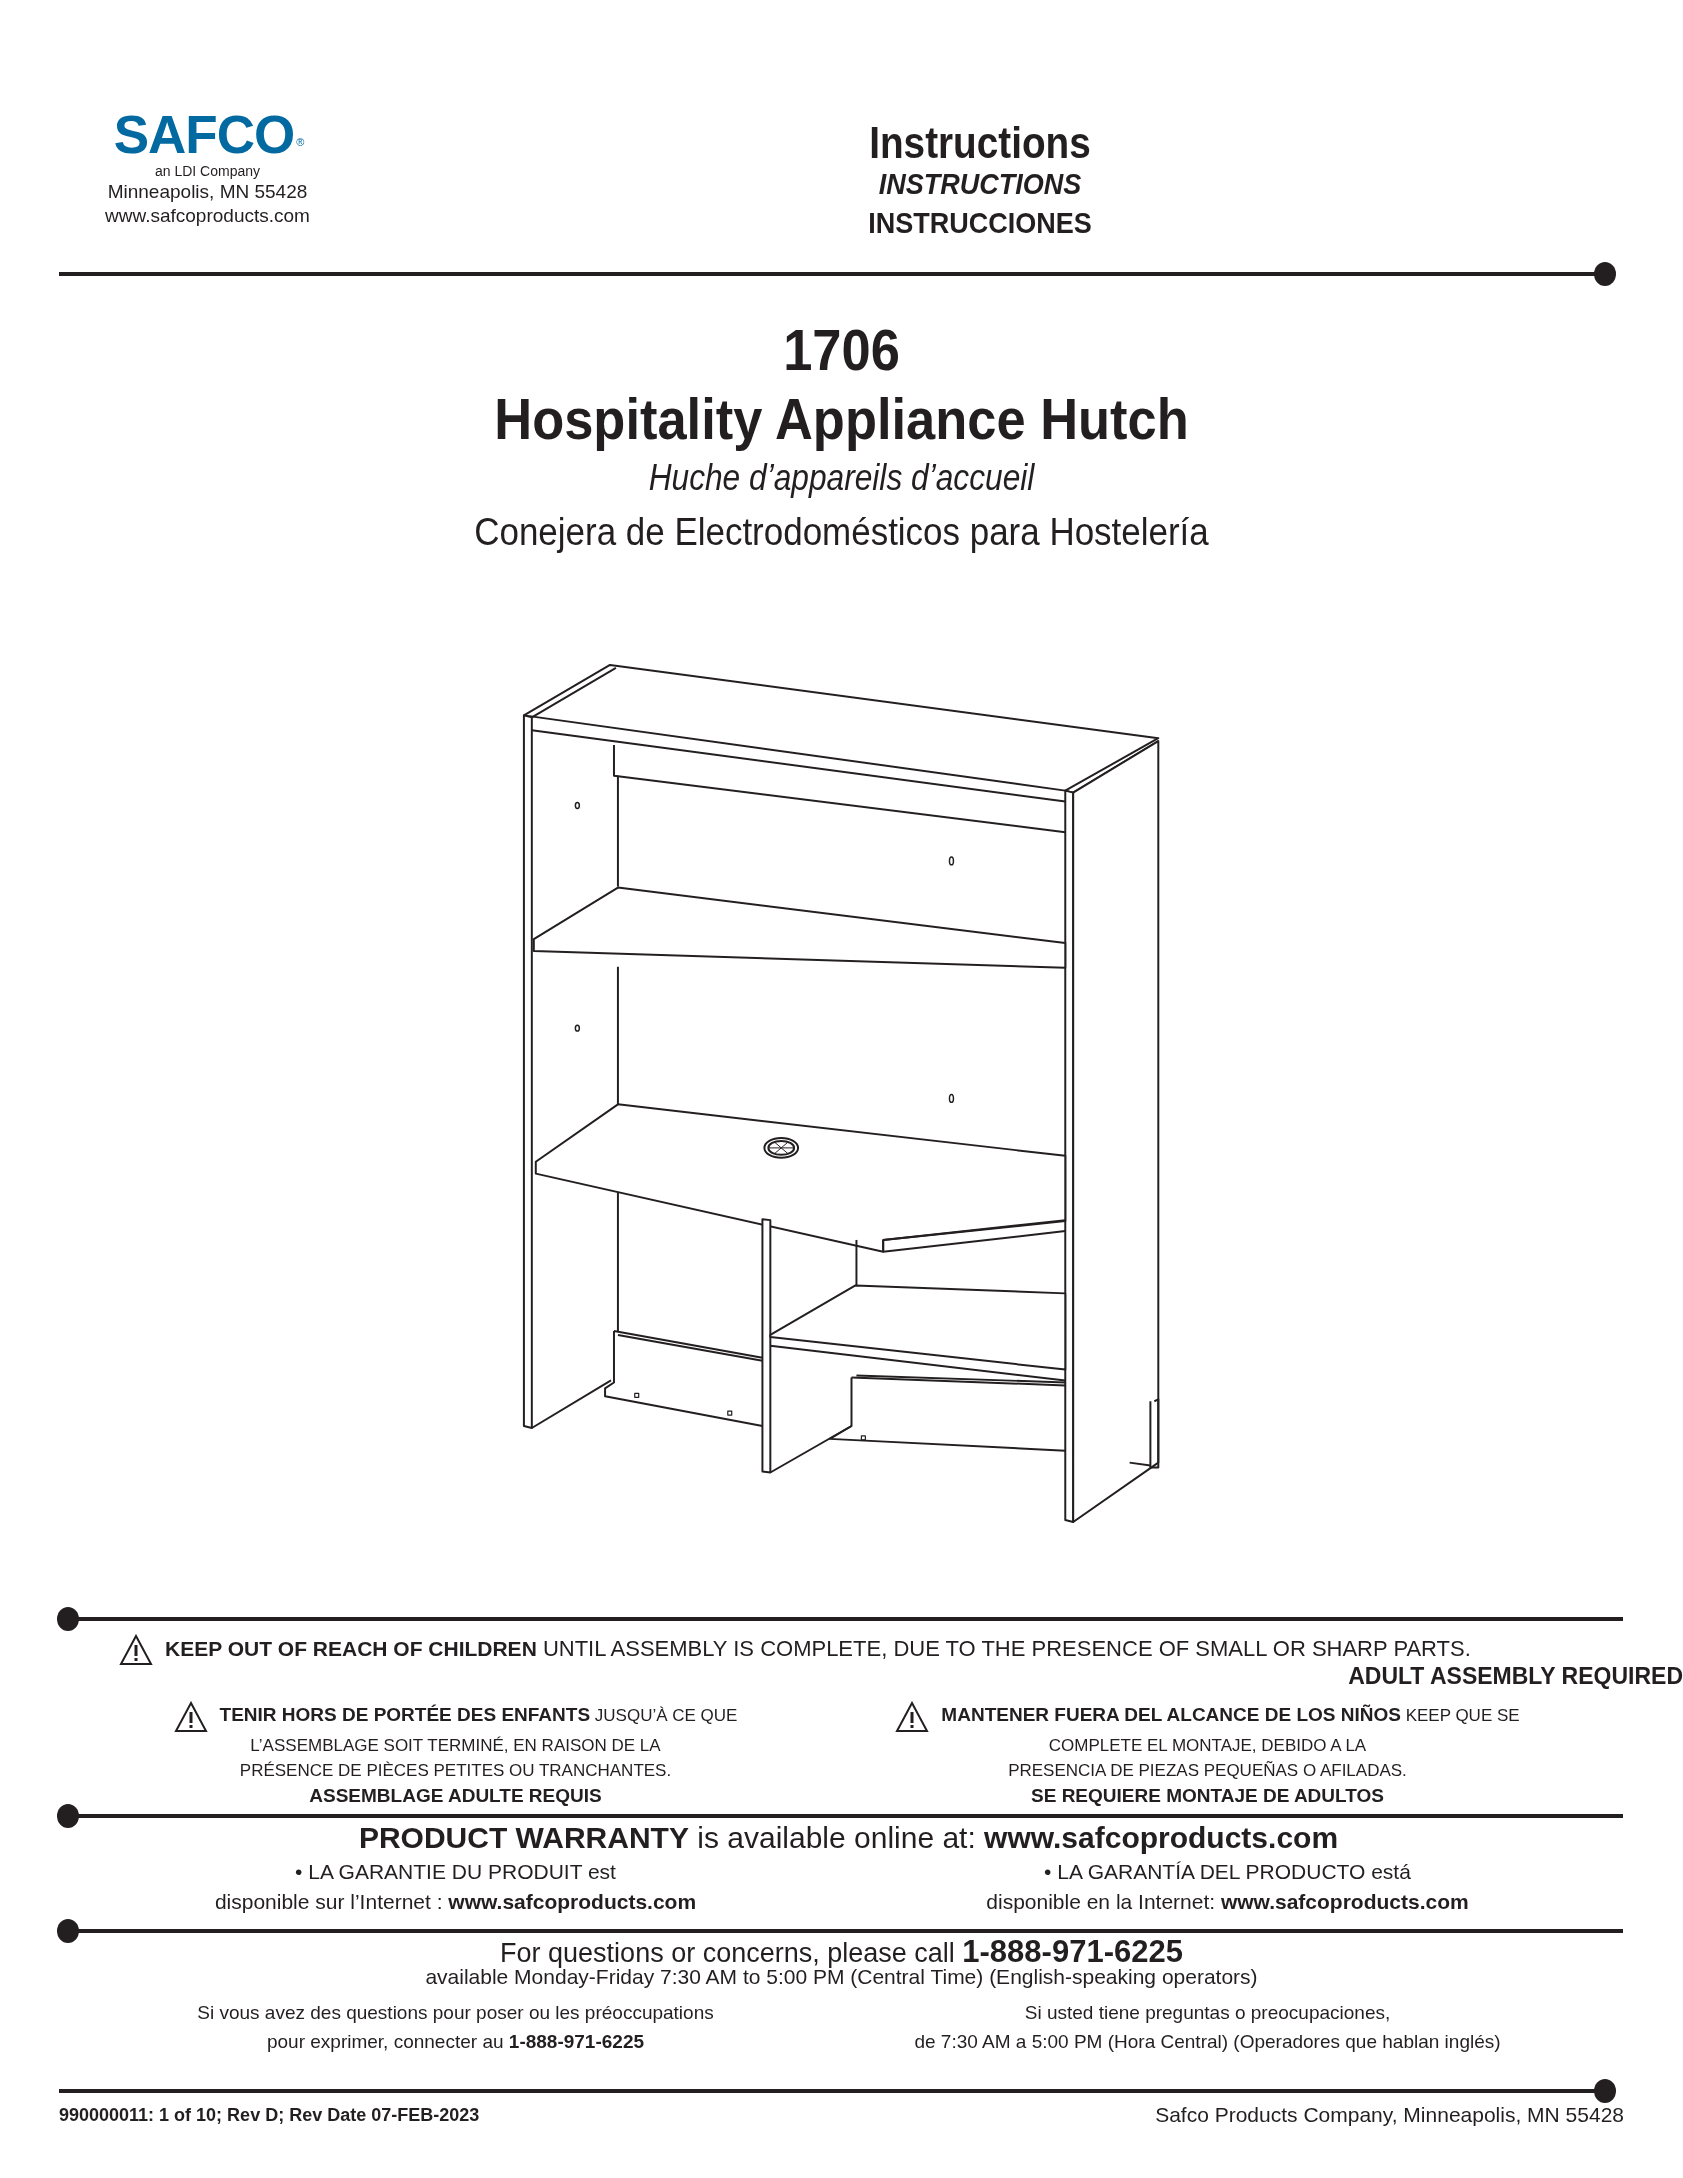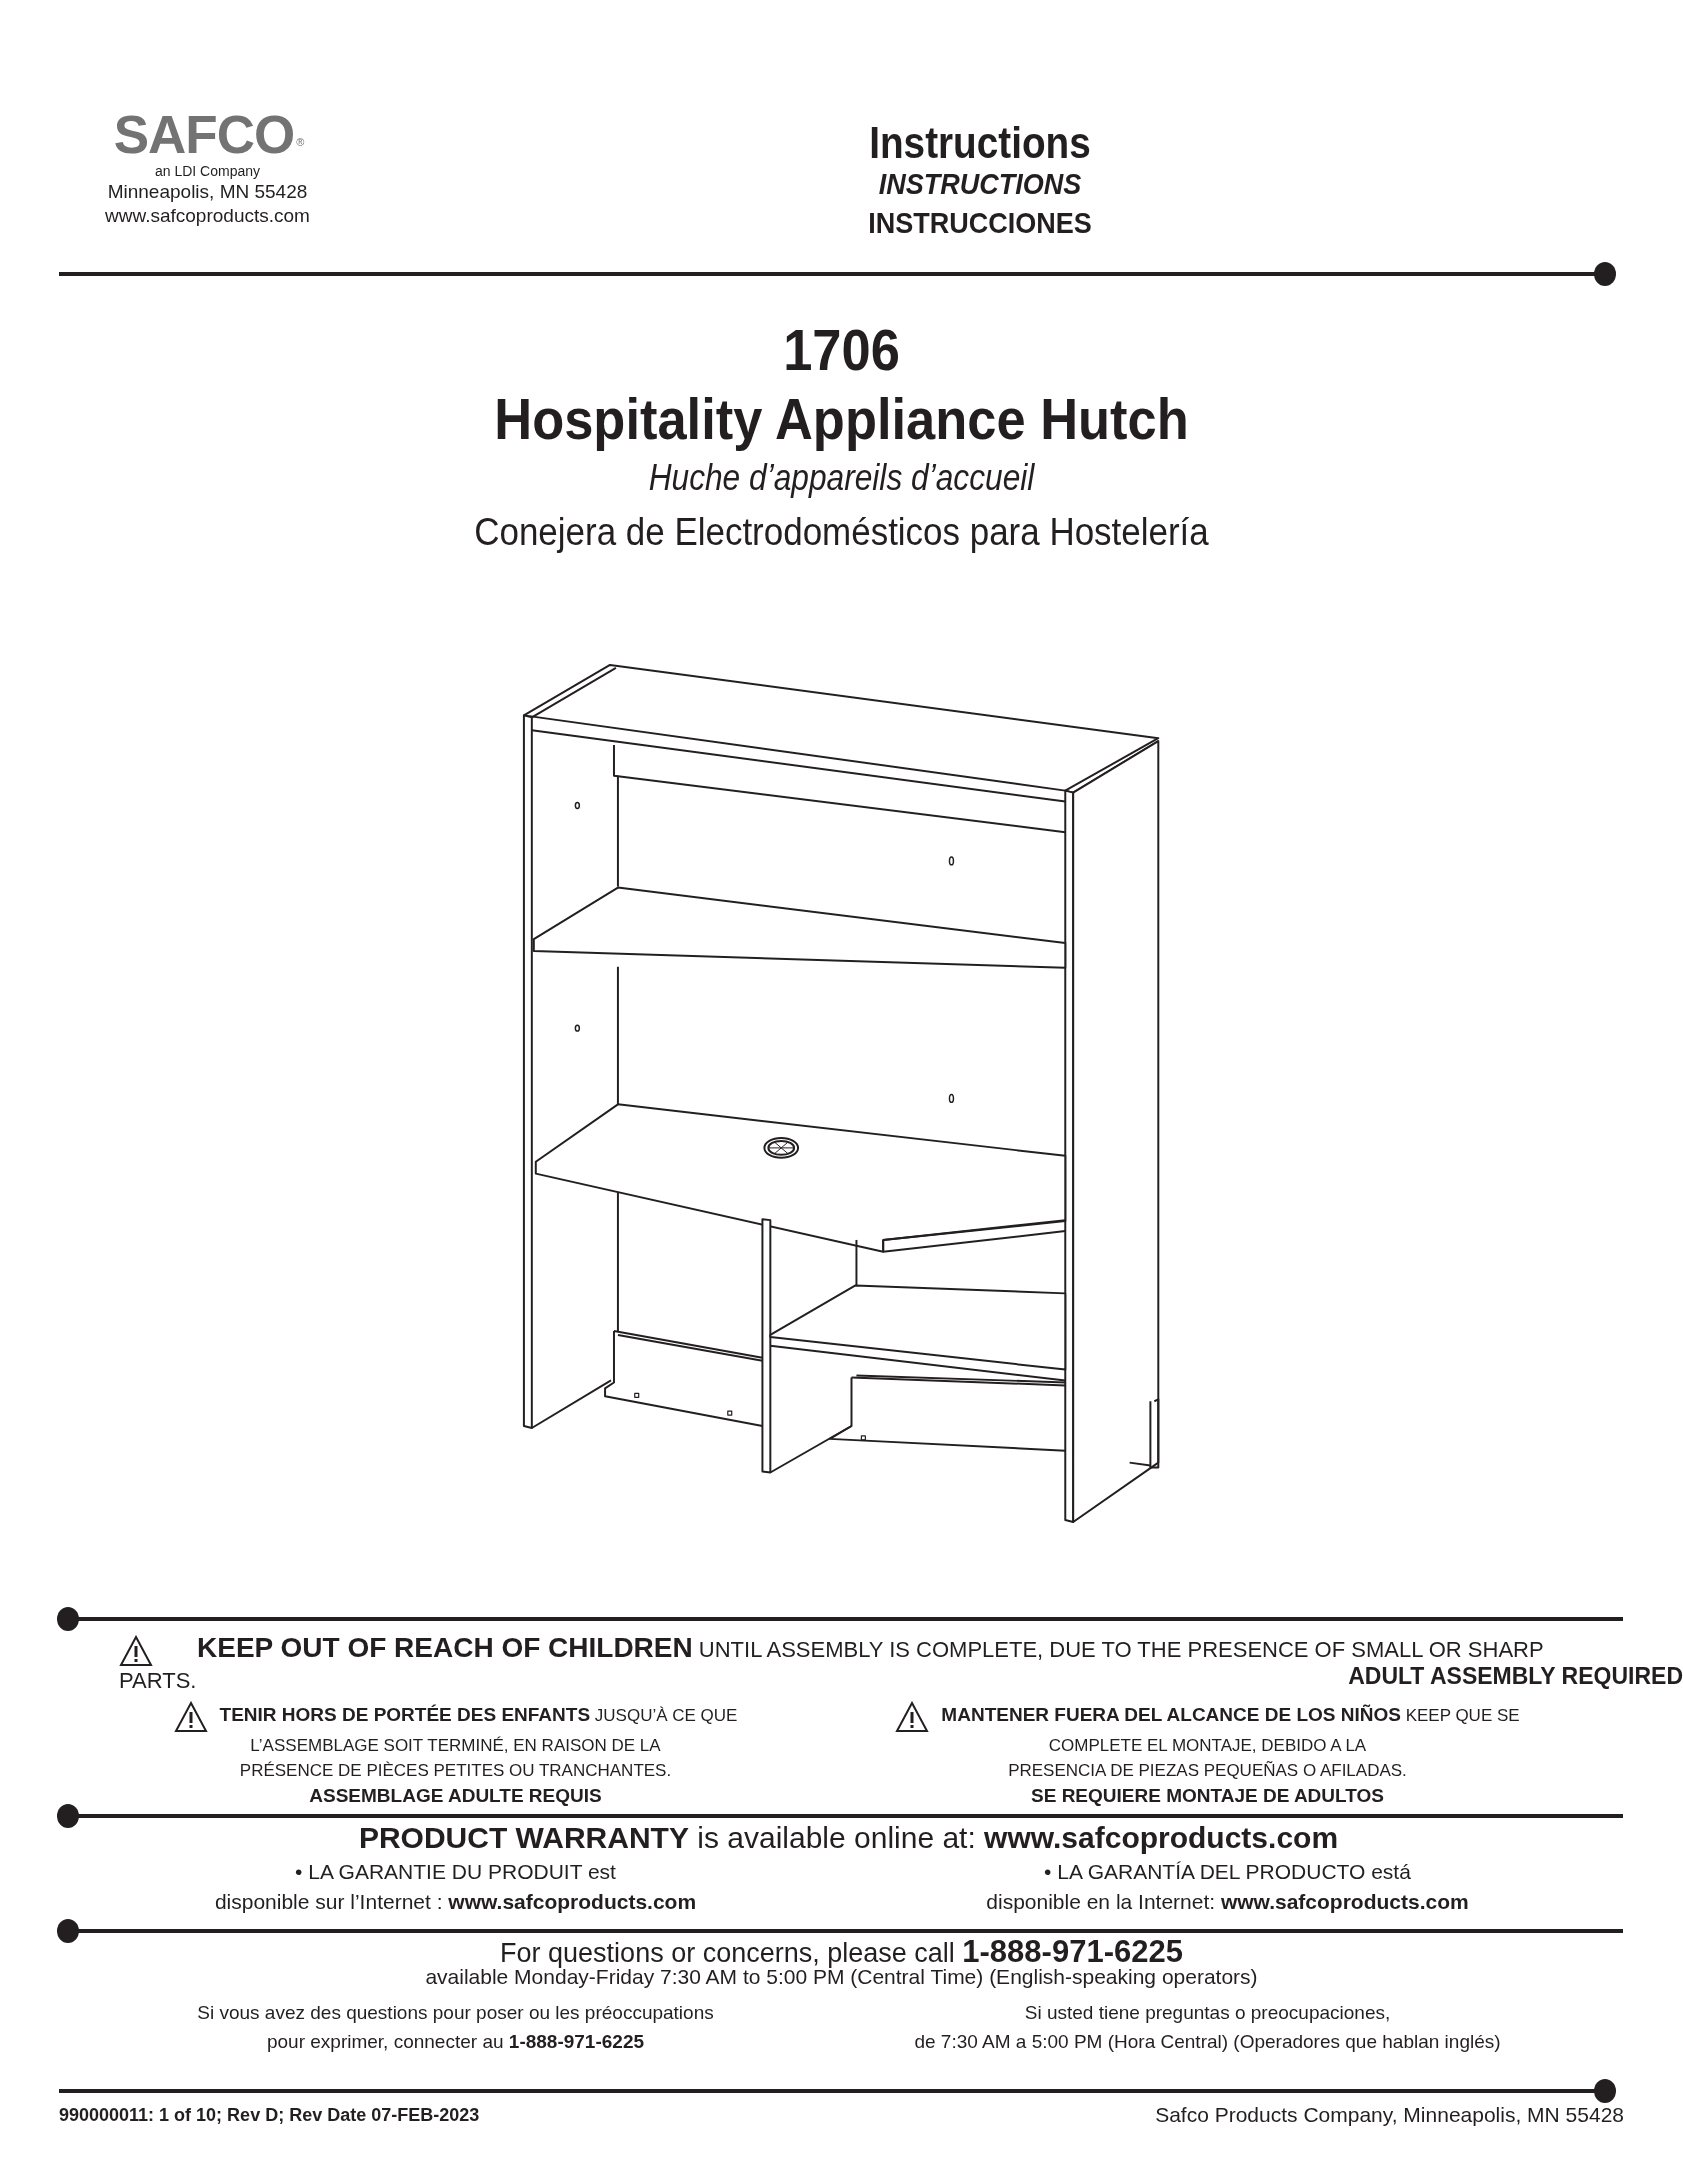--- a/index.html
+++ b/index.html
@@ -3,21 +3,21 @@
   <meta charset="utf-8">
   <style>
     html, body { margin: 0; padding: 0; background: #ffffff; }
     body { width: 1683px; height: 2178px; position: relative; overflow: hidden;
            font-family: "Liberation Sans", sans-serif; color: #231f20; }
     .abs { position: absolute; }
     .center { text-align: center; }
 
     
     .logo-block { left: 59px; top: 107px; width: 297px; text-align: center; }
-    .logo { font-size: 53px; font-weight: bold; color: #737373; letter-spacing: -1px; line-height: 55px; }
+    .logo { font-size: 53px; font-weight: bold; color: #0369a1; letter-spacing: -1px; line-height: 55px; }
     .logo sup { font-size: 11px; vertical-align: top; position: relative; top: 8px; left: 2px; font-weight: normal; }
     .logo-sub { font-size: 14px; line-height: 18px; color: #231f20; }
     .logo-addr { font-size: 19px; line-height: 24px; }
 
     
     .instr { left: 782px; width: 396px; top: 119px; text-align: center; }
     .instr-en { font-size: 44px; font-weight: bold; line-height: 48px; transform: scaleX(0.88); }
     .instr-fr { font-size: 30px; font-weight: bold; font-style: italic; line-height: 34px; transform: scaleX(0.9); }
     .instr-es { font-size: 30px; font-weight: bold; line-height: 44px; transform: scaleX(0.9); }
 
@@ -29,21 +29,21 @@
     .model { left: 0; width: 1683px; top: 319px; font-size: 57px; font-weight: bold; line-height: 63px; transform: scaleX(0.92); }
     .name-en { left: 0; width: 1683px; top: 388px; font-size: 57px; font-weight: bold; line-height: 63px; transform: scaleX(0.92); }
     .name-fr { left: 0; width: 1683px; top: 457px; font-size: 36px; font-style: italic; line-height: 42px; transform: scaleX(0.88); }
     .name-es { left: 0; width: 1683px; top: 509px; font-size: 38px; line-height: 46px; transform: scaleX(0.92); }
 
     
     .illus { left: 515px; top: 634px; width: 673px; height: 911px; }
 
     
     .warn-main { left: 119px; width: 1465px; top: 1634px; font-size: 22px; line-height: 28px; }
-    .warn-main b { font-size: 28px; margin-left: 32px; }
+    .warn-main b { font-size: 21px; }
     .warn-adult { left: 0; width: 1683px; top: 1661px; font-size: 23px; font-weight: bold; line-height: 30px; text-align:right; }
     .warn-col { top: 1701px; width: 693px; font-size: 17px; line-height: 25px; text-align: center; }
     .warn-col b.head { font-size: 19px; }
     .tri { display: inline-block; width: 34px; height: 32px; vertical-align: middle; margin-right: 12px; }
 
     
     .warranty { left: 7px; width: 1683px; top: 1820px; font-size: 30px; line-height: 36px; text-align: center; }
     .warranty b { font-weight: bold; }
     .war-col { top: 1857px; width: 693px; font-size: 21px; line-height: 30px; text-align: center; }
 

